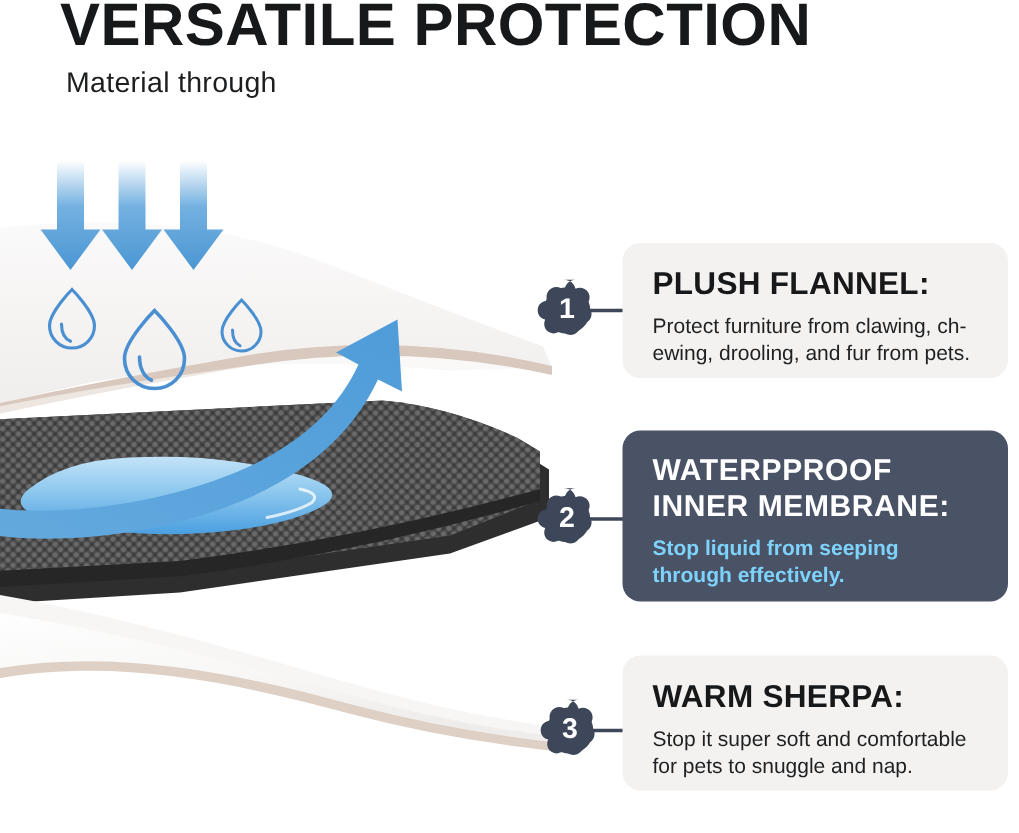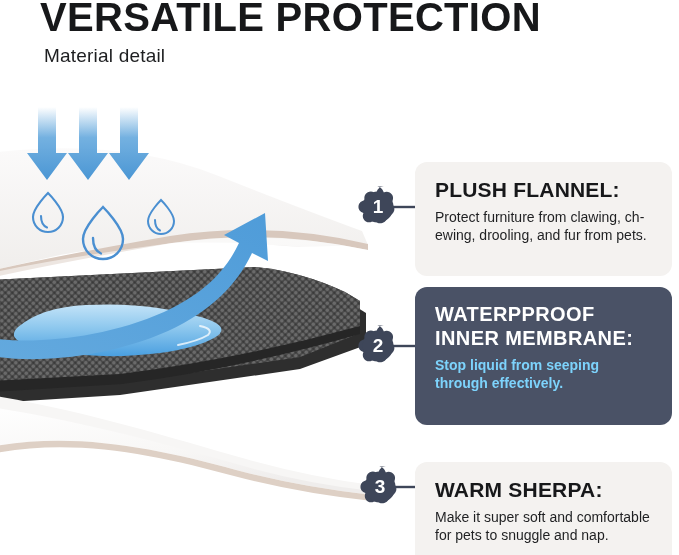--- a/index.html
+++ b/index.html
@@ -55,21 +55,21 @@
     height: 460px;
   }
 
   
   .card {
     position: absolute;
     left: 415px;
     width: 257px;
     box-sizing: border-box;
     border-radius: 12px;
-    padding: 16px 18px 32px 20px;
+    padding: 16px 18px 8px 20px;
   }
   .card.light {
     background: #f4f2f0;
   }
   .card.dark {
     background: #4a5266;
   }
   .card-title {
     font-size: 21px;
     font-weight: 700;
@@ -93,21 +93,21 @@
   }
   .card.dark .card-body {
     color: #7dd3fc;
     font-weight: 700;
     font-size: 14px;
     line-height: 1.3;
   }
 
   #card-1 { top: 162px; }
   #card-2 { top: 287px; }
-  #card-3 { top: 462px; }
+  #card-3 { top: 437px; }
 
   
   .badge {
     position: absolute;
     width: 46px;
     height: 46px;
   }
   .badge .num {
     position: absolute;
     inset: 0;
@@ -124,21 +124,21 @@
   #badge-1 { left: 355px; top: 184px; }
   #badge-2 { left: 355px; top: 323px; }
   #badge-3 { left: 357px; top: 464px; }
 </style>
 </head>
 <body>
 
 <div id="stage">
 
   <div class="page-title">VERSATILE PROTECTION</div>
-  <div class="page-subtitle">Material detail</div>
+  <div class="page-subtitle">Material through</div>
 
   <svg id="illustration" viewBox="0 0 420 460">
     <defs>
       <linearGradient id="gradArrowDown" x1="0" y1="0" x2="0" y2="1">
         <stop offset="0%" stop-color="#5ba3db" stop-opacity="0"></stop>
         <stop offset="42%" stop-color="#5ba3db" stop-opacity="0.85"></stop>
         <stop offset="100%" stop-color="#4a96d4" stop-opacity="1"></stop>
       </linearGradient>
       <linearGradient id="gradPuddle" x1="0" y1="0" x2="0" y2="1">
         <stop offset="0%" stop-color="#c3e3f8"></stop>
@@ -281,16 +281,16 @@
     <p class="card-body">Protect furniture from clawing, ch-ewing, drooling, and fur from pets.</p>
   </div>
 
   <div class="card dark" id="card-2">
     <p class="card-title">WATERPPROOF INNER MEMBRANE:</p>
     <p class="card-body">Stop liquid from seeping through effectively.</p>
   </div>
 
   <div class="card light" id="card-3">
     <p class="card-title">WARM SHERPA:</p>
-    <p class="card-body">Make it super soft and comfortable for pets to snuggle and nap.</p>
+    <p class="card-body">Stop it super soft and comfortable for pets to snuggle and nap.</p>
   </div>
 
 </div>
 
 </body></html>

